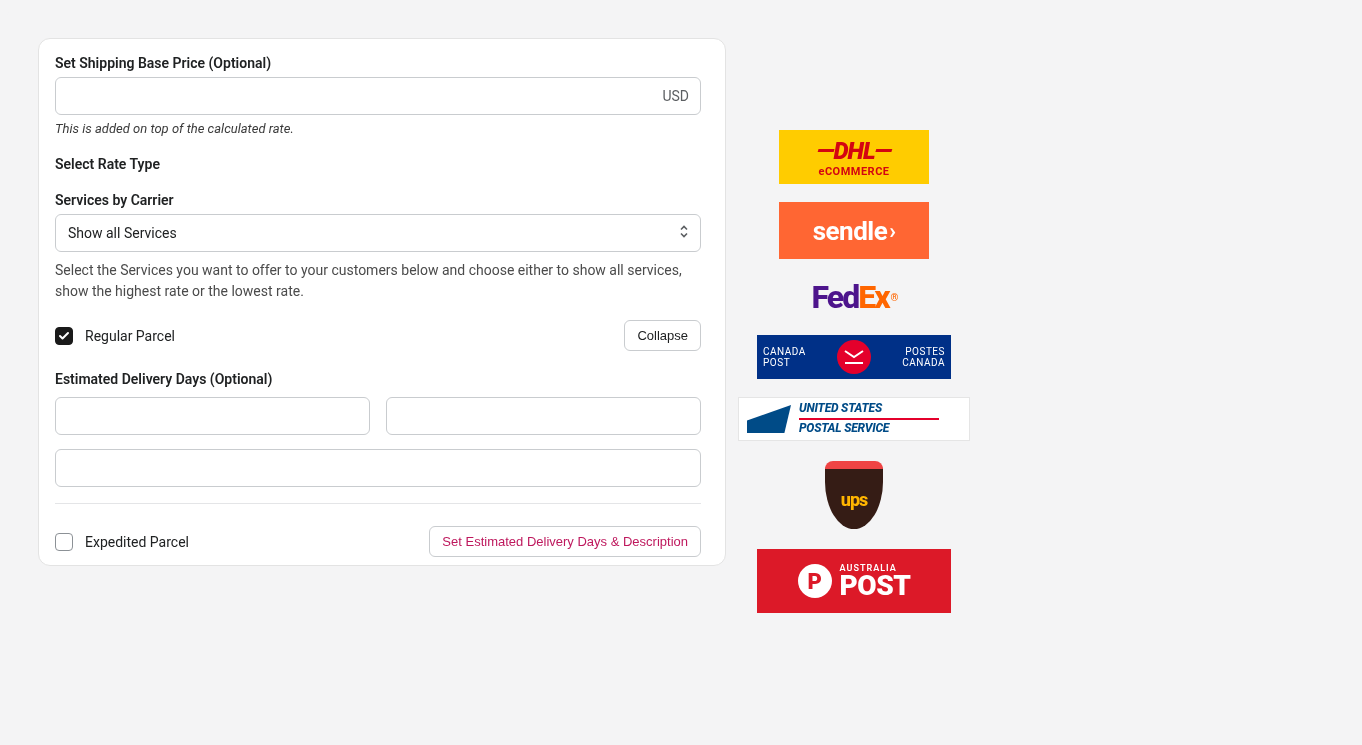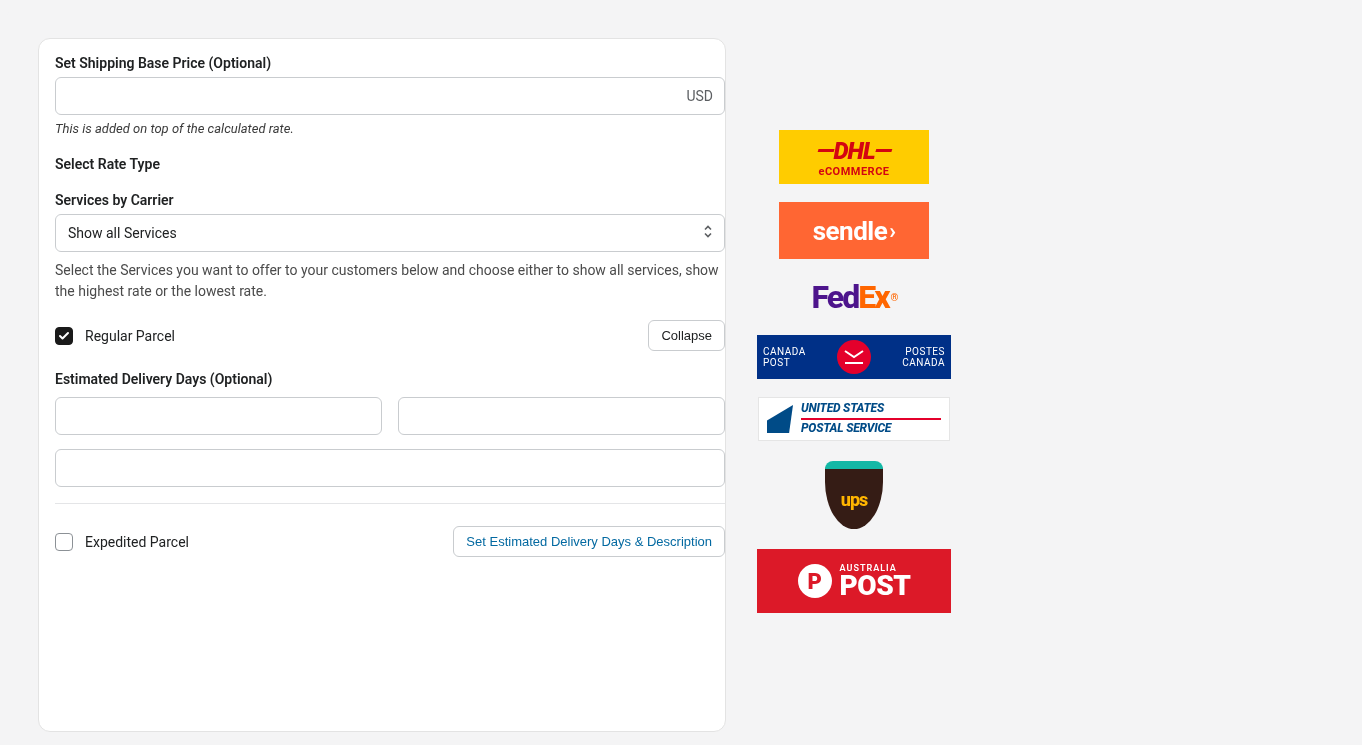--- a/index.html
+++ b/index.html
@@ -29,24 +29,24 @@
   }
   .left-desc {
     font-size: 14px;
     color: #3b3b3b;
     line-height: 1.45;
   }
   .card {
     background: #fff;
     border: 1px solid #e3e3e3;
     border-radius: 12px;
-    padding: 16px 0 12px 16px;
+    padding: 16px 24px 12px 16px;
     flex-shrink: 0;
     width: 688px;
-    height: 694px;
+    height: 528px;
     overflow: hidden;
   }
   .form-label {
     font-size: 14px;
     font-weight: 600;
     color: #202223;
     display: block;
     margin-bottom: 6px;
   }
   .input-row {
@@ -125,21 +125,21 @@
     cursor: pointer;
   }
   .btn.multiline {
     max-width: 304px;
     text-align: center;
     line-height: 1.35;
     padding: 8px 14px;
   }
   .btn.small { padding: 7px 12px; }
   .btn.disabled {
-    color: #0369a1;
+    color: #be185d;
     cursor: default;
   }
   .service-row {
     display: flex;
     justify-content: space-between;
     align-items: center;
     margin-top: 18px;
   }
   .service-left {
     display: flex;
@@ -257,21 +257,21 @@
     width: 34px; height: 34px;
     background: #e4002b;
     border-radius: 50%;
     align-self: center;
     display: flex;
     align-items: center;
     justify-content: center;
     color: #fff;
   }
   .logo-usps {
-    width: 192px;
+    width: 232px;
     background: #fff;
     border: 1px solid #e5e5e5;
     height: 44px;
     display: flex;
     align-items: center;
     padding: 0 8px;
     gap: 8px;
   }
   .usps-eagle {
     width: 44px; height: 28px;
@@ -299,21 +299,21 @@
     justify-content: center;
   }
   .ups-shield {
     width: 58px;
     height: 68px;
     background: #351c15;
     border-radius: 8px 8px 50% 50% / 8px 8px 70% 70%;
     display: flex;
     align-items: center;
     justify-content: center;
-    border-top: 8px solid #14b8a6;
+    border-top: 8px solid #ef4444;
     position: relative;
   }
   .ups-shield .label {
     color: #ffb500;
     font-weight: 800;
     font-size: 18px;
     letter-spacing: -1px;
   }
   .logo-auspost {
     width: 194px;

